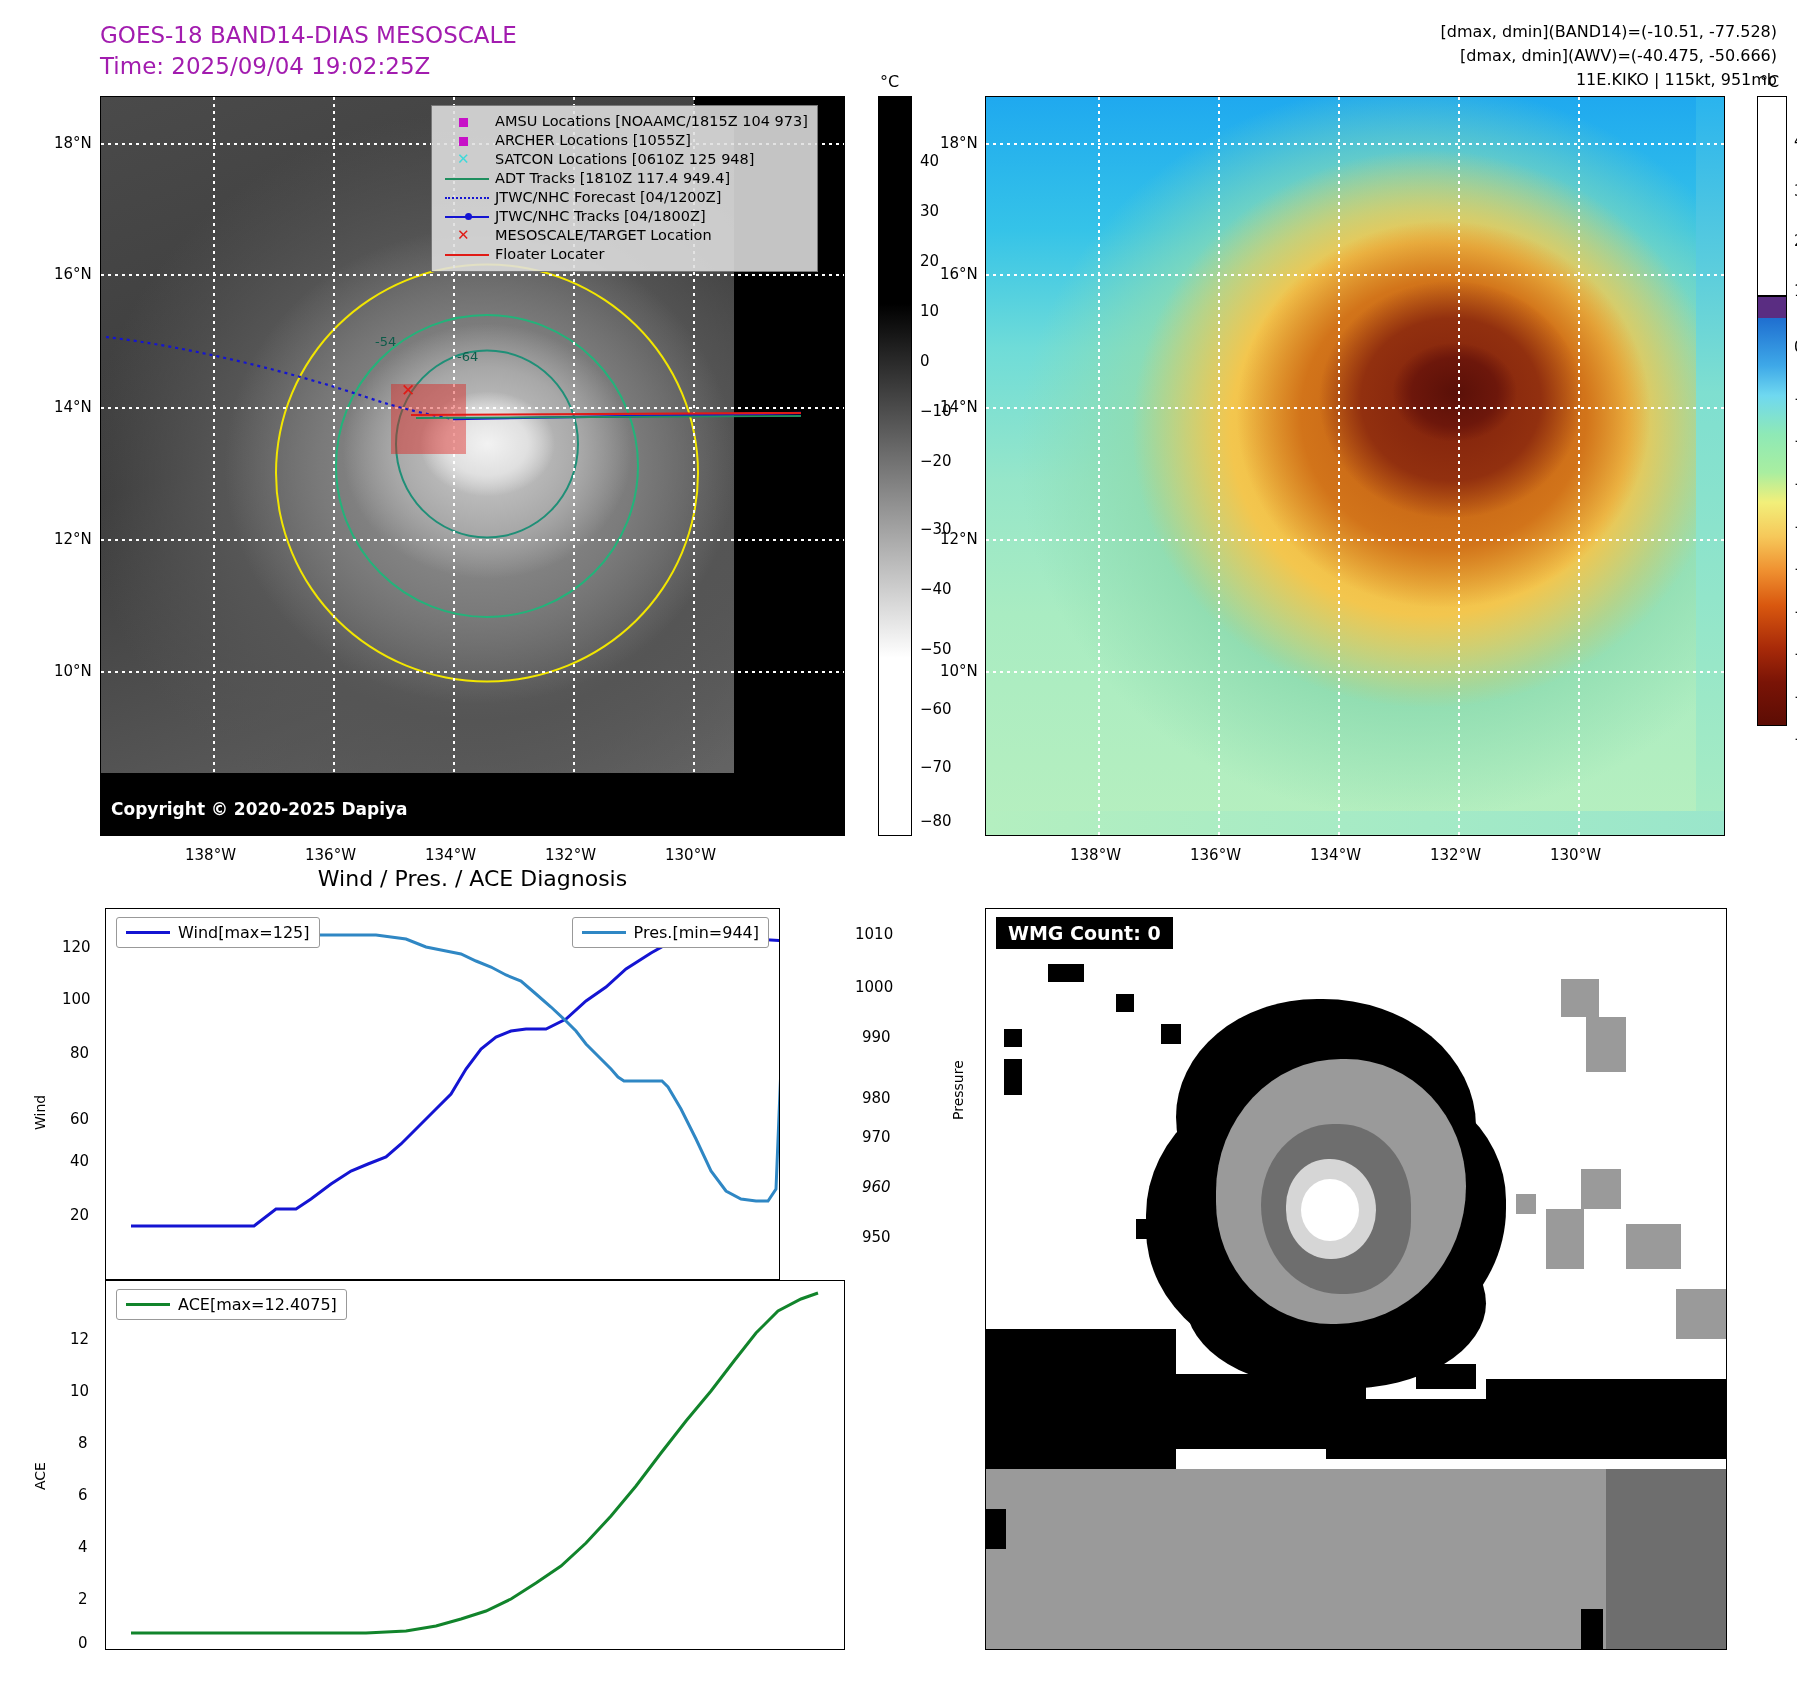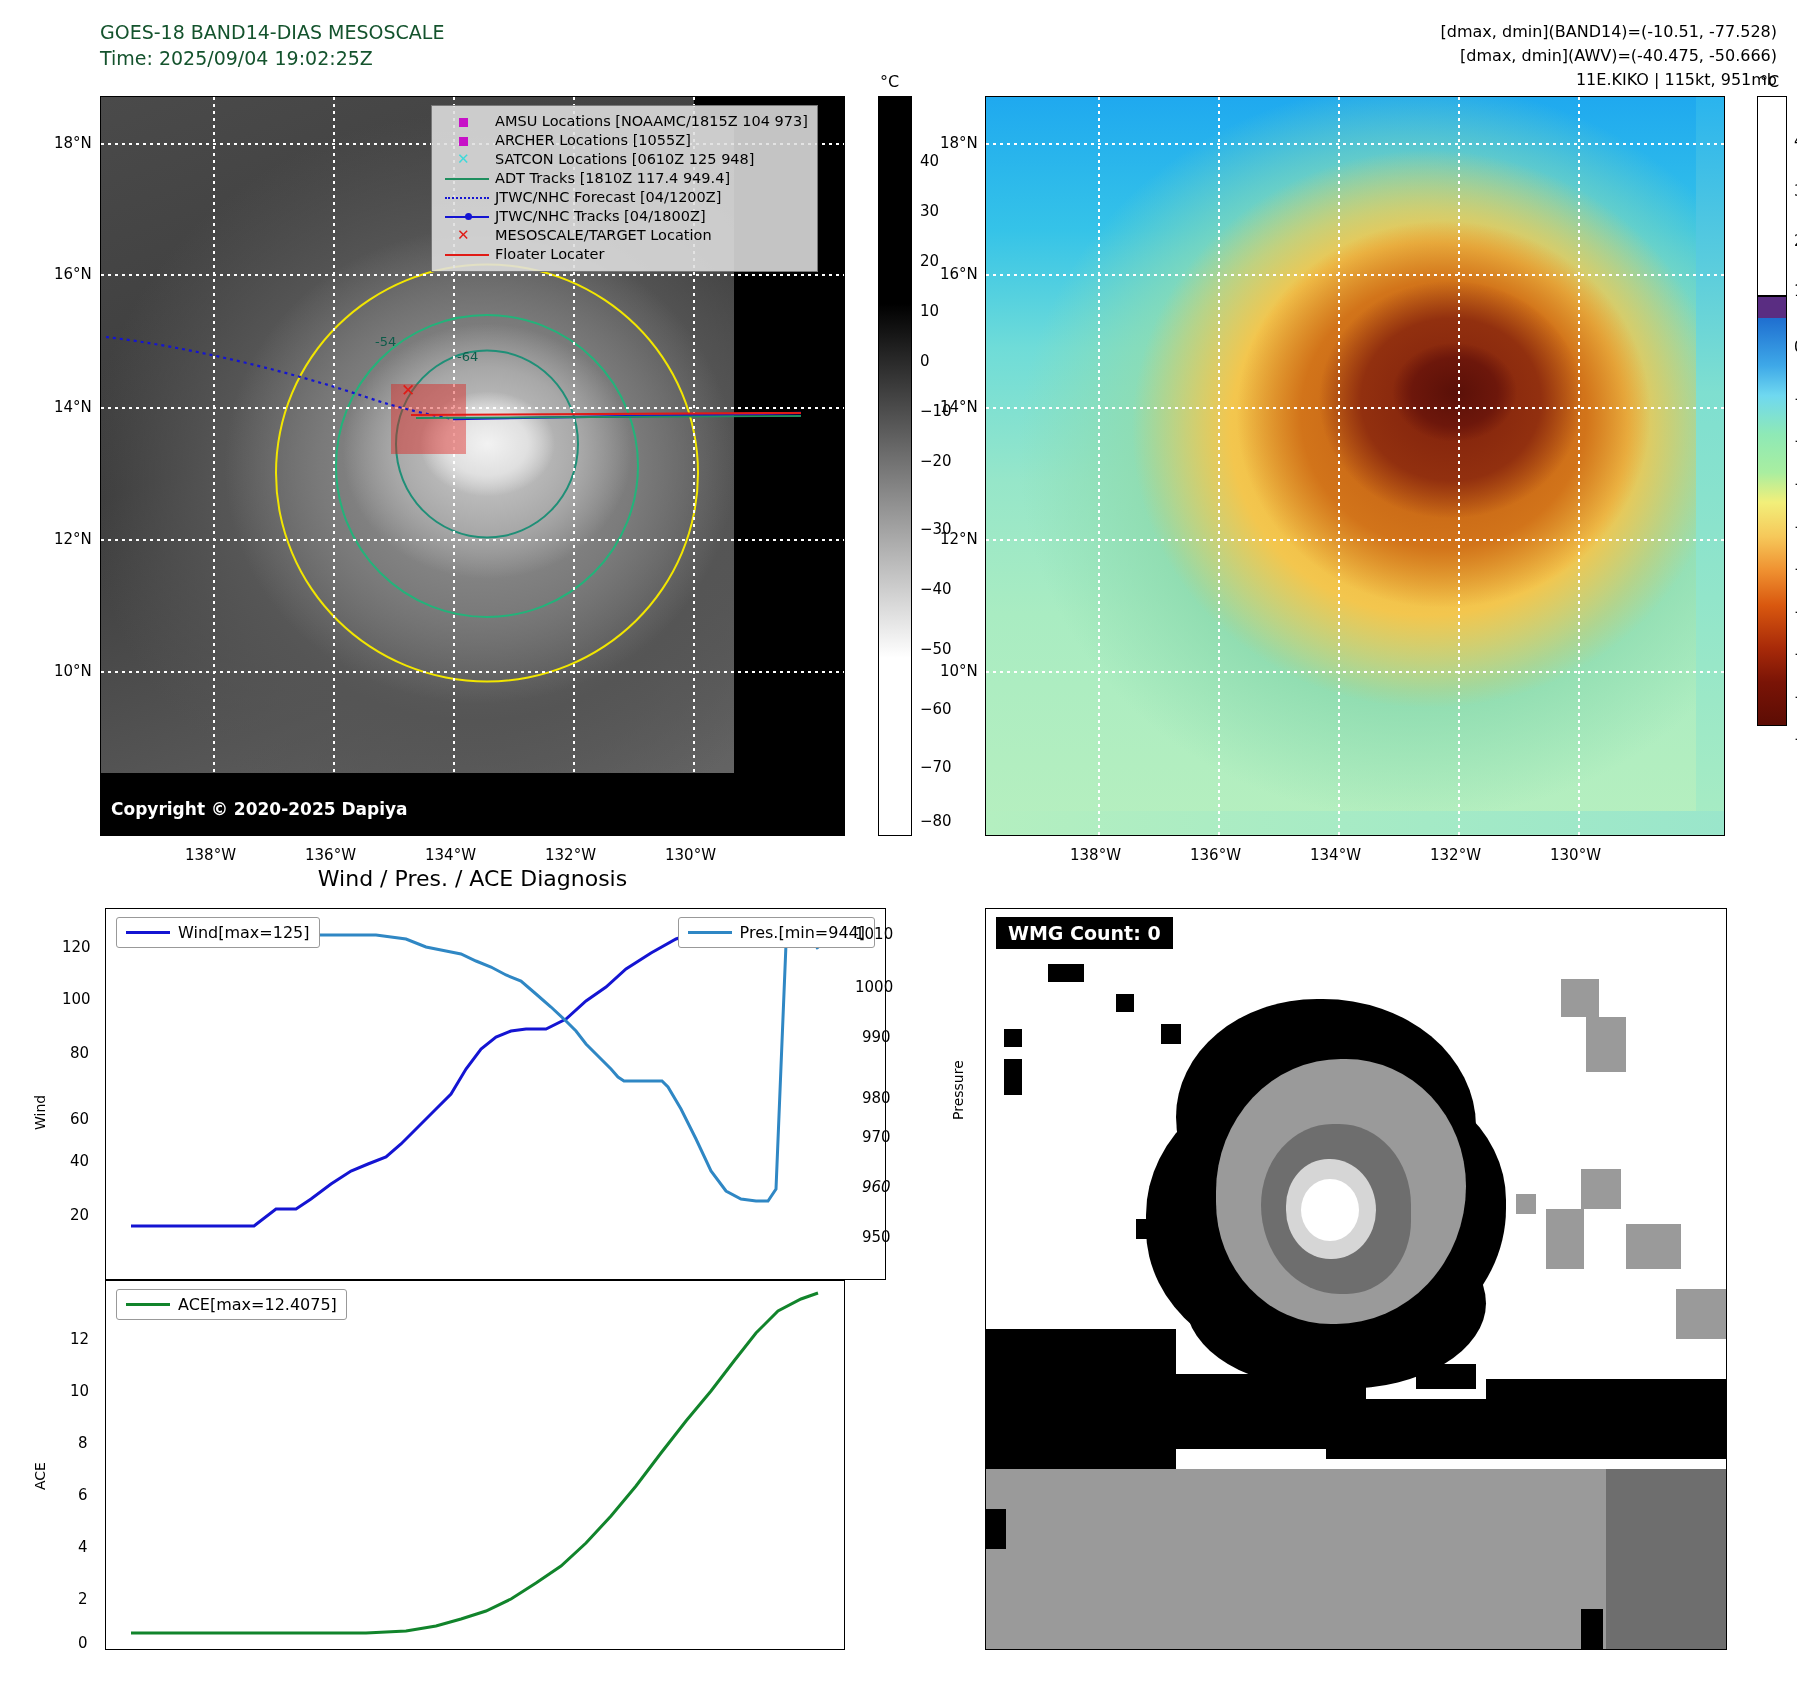--- a/index.html
+++ b/index.html
@@ -12,22 +12,22 @@
     height: 1690px;
     font-family: "DejaVu Sans", sans-serif;
     position: relative;
     overflow: hidden;
   }
   .abs { position: absolute; }
 
   
   #tl-title {
     left: 100px; top: 20px;
-    font-size: 19px;
-    color: #14532d;
+    font-size: 23px;
+    color: #a21caf;
     line-height: 1.35;
     white-space: pre;
   }
   #tl-plot {
     left: 100px; top: 96px;
     width: 745px; height: 740px;
     border: 1.5px solid #000;
     box-sizing: border-box;
     background: #000;
     overflow: hidden;
@@ -196,21 +196,21 @@
 
   
   #bl-title {
     left: 100px; top: 866px;
     width: 745px;
     text-align: center;
     font-size: 22px;
   }
   #wind-plot {
     left: 105px; top: 908px;
-    width: 781px; height: 372px;
+    width: 675px; height: 372px;
     border: 1.4px solid #000;
     box-sizing: border-box;
     background: #fff;
     overflow: hidden;
   }
   #ace-plot {
     left: 105px; top: 1280px;
     width: 740px; height: 370px;
     border: 1.4px solid #000;
     box-sizing: border-box;

